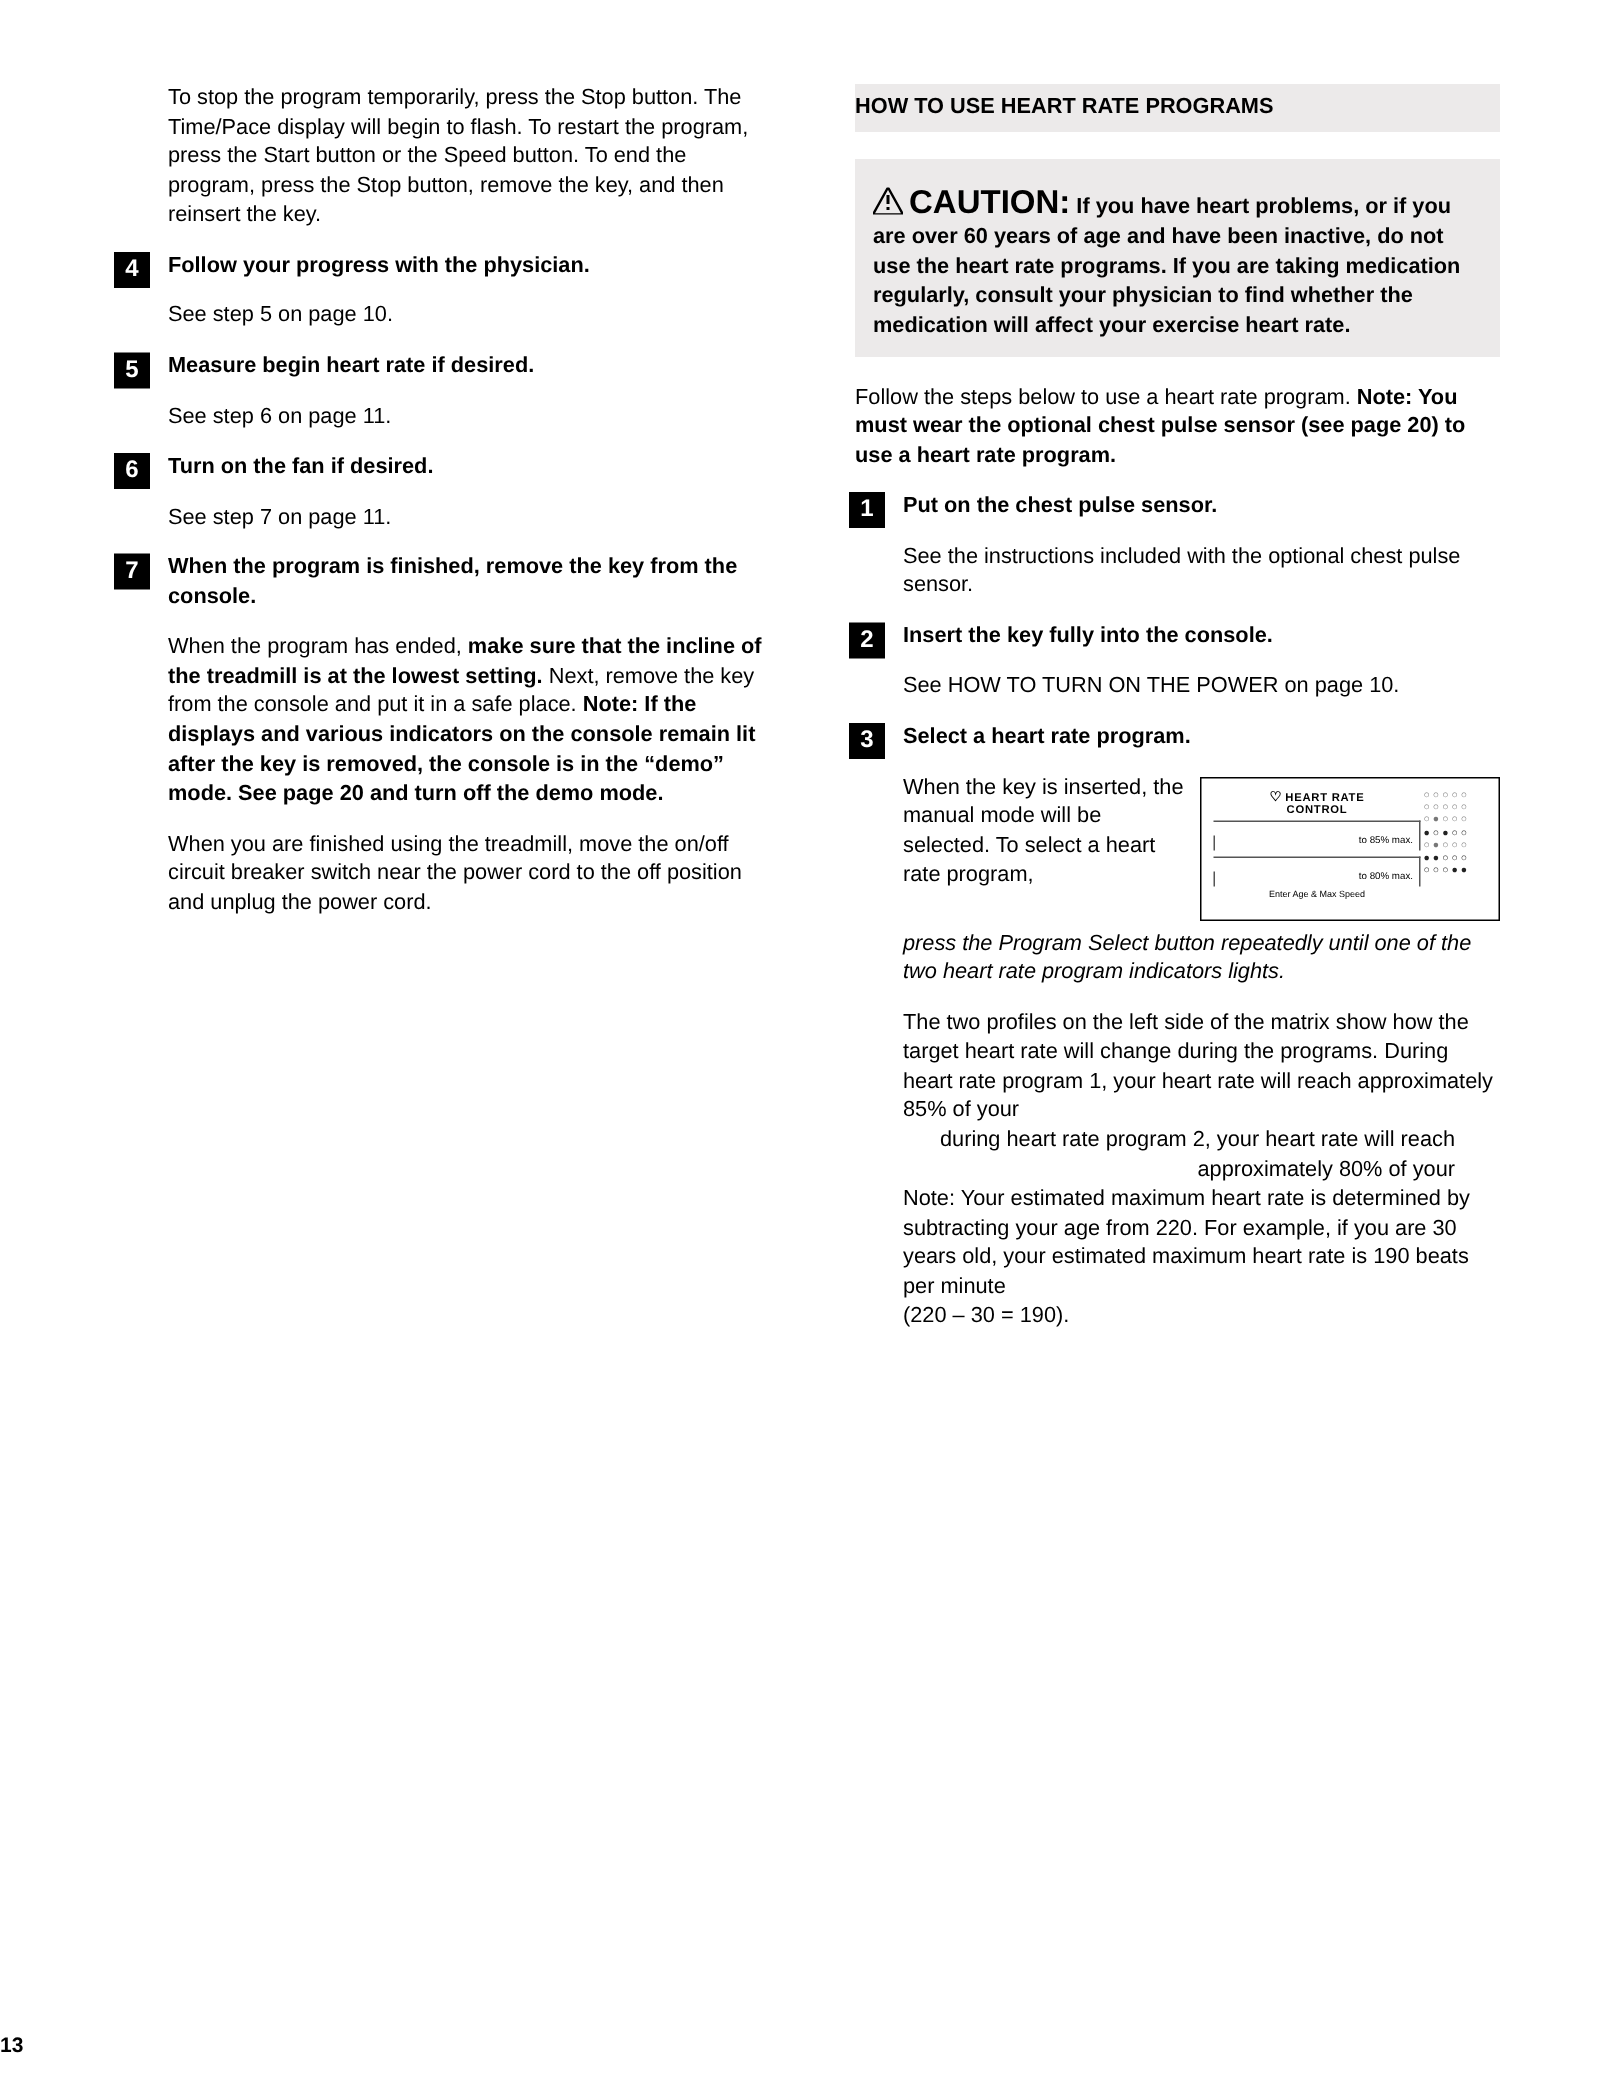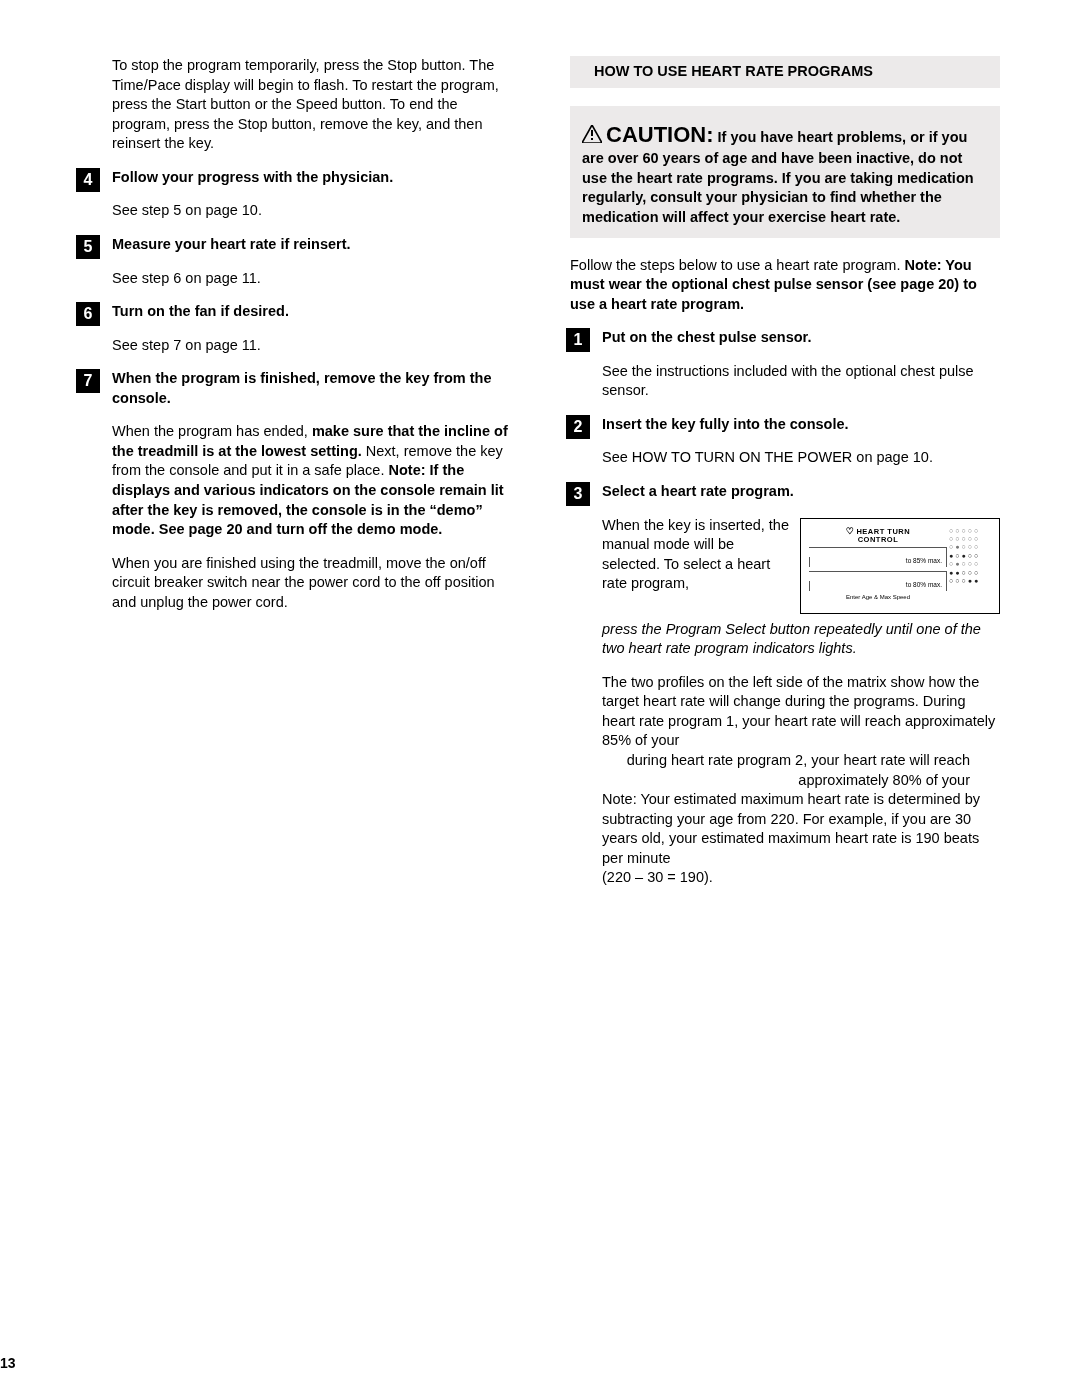--- a/index.html
+++ b/index.html
@@ -47,21 +47,21 @@
     font-weight: bold;
     margin-bottom: 14px;
     display: block;
   }
   .step-body {
     margin-bottom: 14px;
   }
   .section-heading {
     background: #eceaea;
     font-weight: bold;
-    padding: 6px 24px;
+    padding: 6px 0;
     margin-bottom: 18px;
     font-size: 14.5px;
   }
   .caution-box {
     background: #eceaea;
     padding: 14px 12px 10px 12px;
     margin-bottom: 18px;
   }
   .caution-title {
     font-weight: bold;
@@ -163,21 +163,21 @@
     </div>
 
     <div class="step">
       <div class="step-num">4</div>
       <span class="step-title">Follow your progress with the physician.</span>
       <div class="step-body">See step 5 on page 10.</div>
     </div>
 
     <div class="step">
       <div class="step-num">5</div>
-      <span class="step-title">Measure your heart rate if reinsert.</span>
+      <span class="step-title">Measure begin heart rate if desired.</span>
       <div class="step-body">See step 6 on page 11.</div>
     </div>
 
     <div class="step">
       <div class="step-num">6</div>
       <span class="step-title">Turn on the fan if desired.</span>
       <div class="step-body">See step 7 on page 11.</div>
     </div>
 
     <div class="step">
@@ -220,21 +220,21 @@
     </div>
 
     <div class="step step-wrap">
       <div class="step-num">3</div>
       <span class="step-title">Select a heart rate program.</span>
 
       <div>
         <div class="diagram">
           <div class="diagram-inner">
             <div class="hr-label">
-              <span class="pulse-icon">♡</span><span>HEART TURN</span><br>
+              <span class="pulse-icon">♡</span><span>HEART RATE</span><br>
               <span>CONTROL</span>
             </div>
             <div class="profile">
               <span class="pmax">to 85% max.</span>
             </div>
             <div class="profile">
               <span class="pmax">to 80% max.</span>
             </div>
             <div class="enter-age">Enter Age &amp; Max Speed</div>
           </div>

